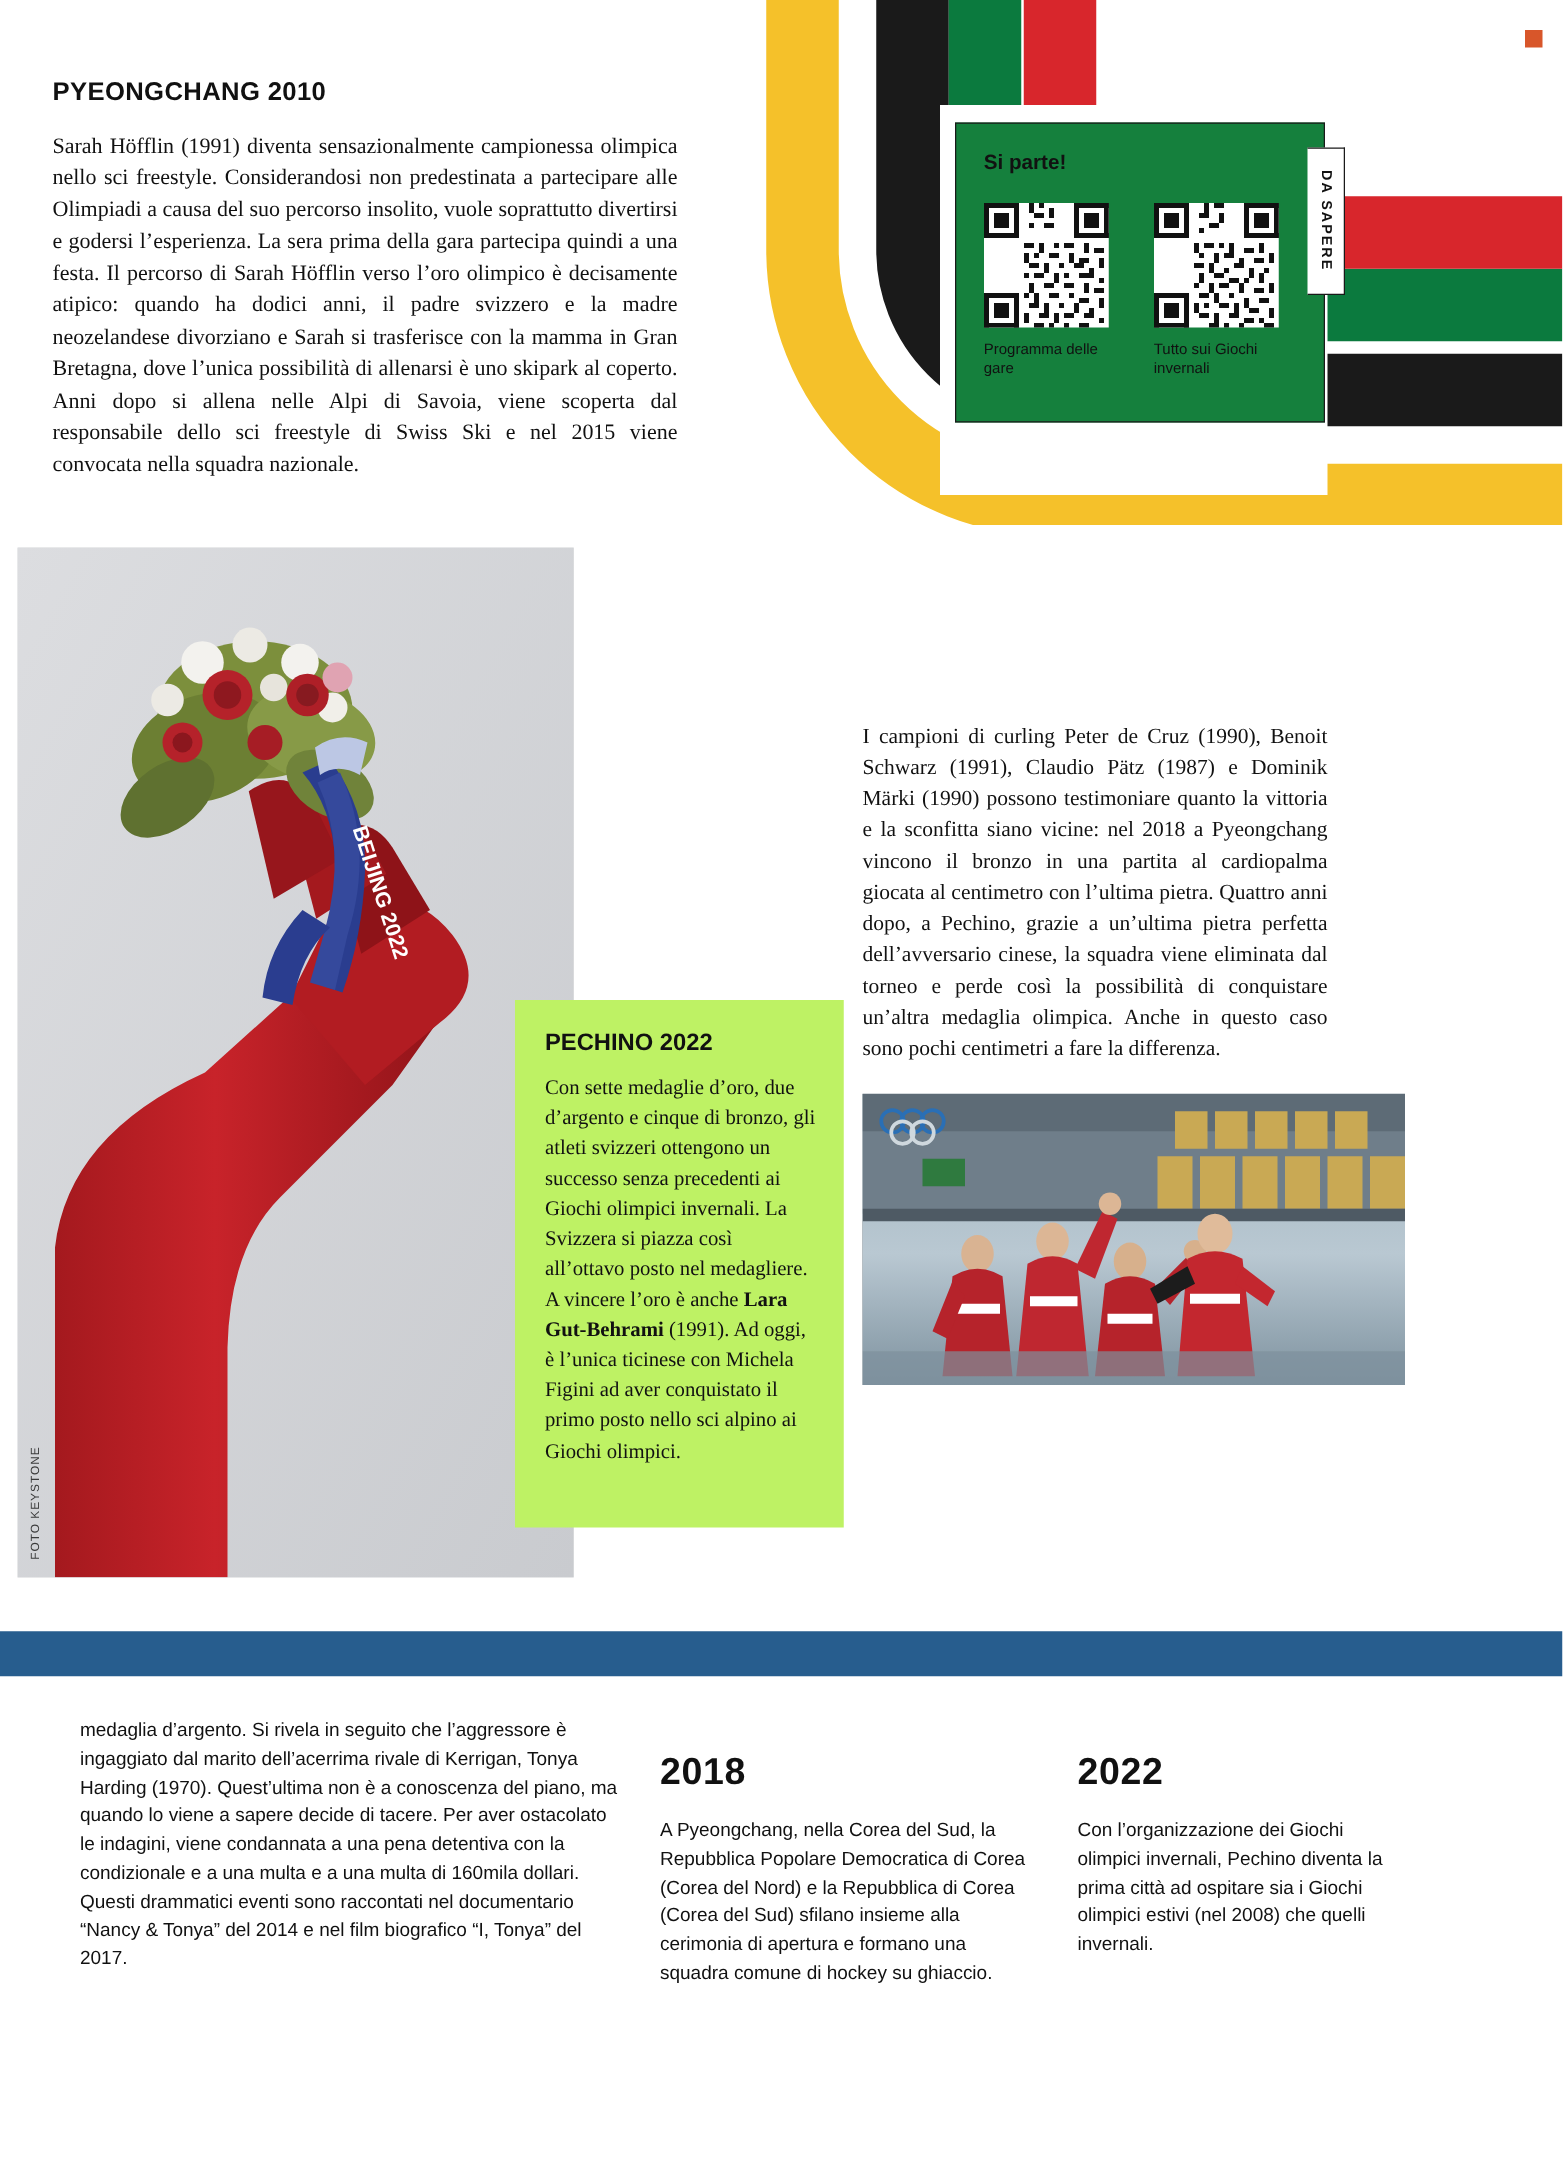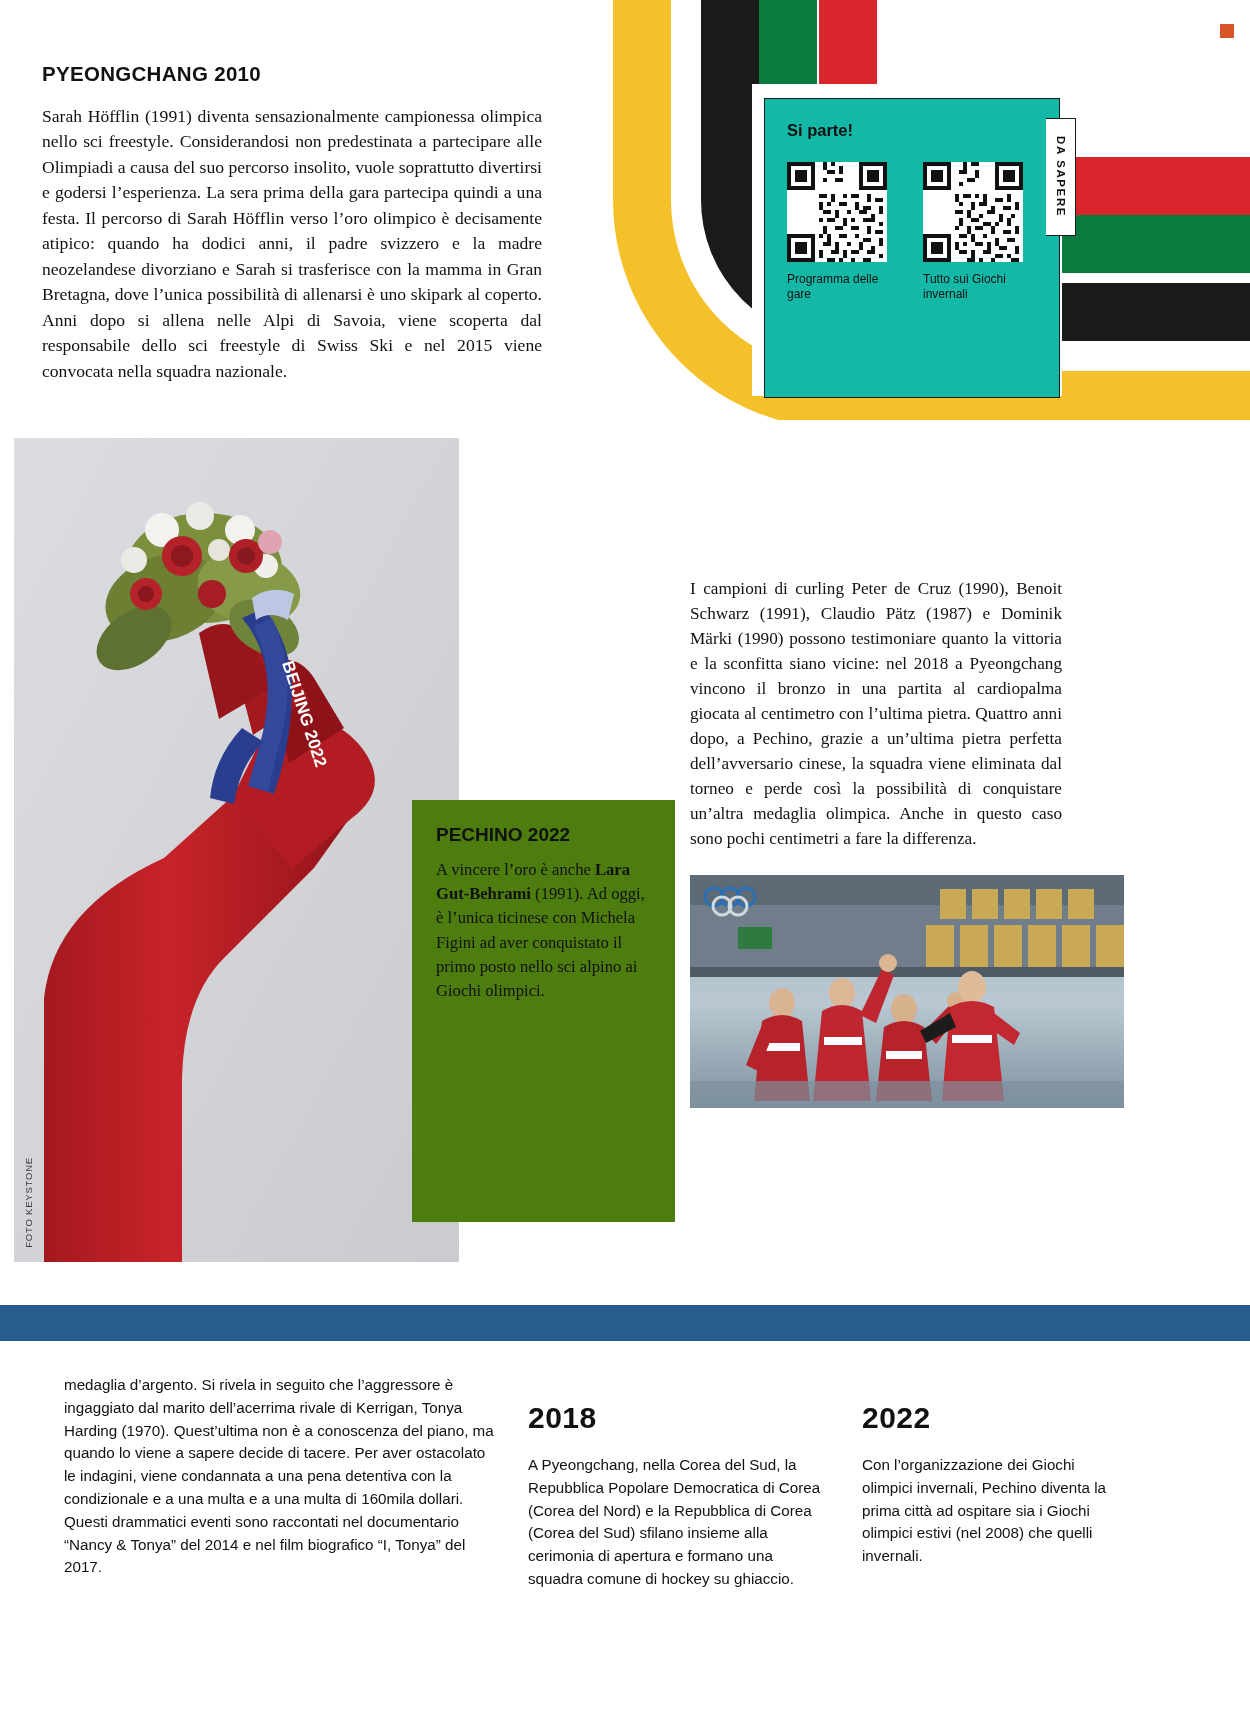--- a/index.html
+++ b/index.html
@@ -56,22 +56,22 @@
     text-align: justify;
   }
   .body-serif b { font-weight: normal; }
 
   
   .si-parte {
     position: absolute;
     left: 764px;
     top: 98px;
     width: 296px;
-    height: 300px;
-    background: #14b8a6;
+    height: 240px;
+    background: #15803d;
     border: 1.5px solid #1a1a1a;
     padding: 22px 22px 16px 22px;
   }
   .si-parte h3 {
     font-family: "Liberation Sans", sans-serif;
     font-size: 16.5px;
     font-weight: bold;
     margin: 0 0 12px 0;
     color: #111;
   }
@@ -140,21 +140,21 @@
     color: #3a3a3a;
   }
 
   
   .yellow-box {
     position: absolute;
     left: 412px;
     top: 800px;
     width: 263px;
     height: 422px;
-    background: #4d7c0f;
+    background: #bef264;
     padding: 24px 22px 18px 24px;
   }
   .yellow-box h3 {
     font-family: "Liberation Sans", sans-serif;
     font-size: 19px;
     font-weight: bold;
     margin: 0 0 12px 0;
     color: #111;
   }
   .yellow-box p {
@@ -458,20 +458,21 @@
       <path d="M228 290 q-28 30 -32 70 l24 6 q6 -40 30 -62 Z" fill="#2a3d8f"></path>
       <text x="268" y="225" fill="#ffffff" font-family="Liberation Sans, sans-serif" font-size="17" font-weight="bold" transform="rotate(72 268 225)">BEIJING 2022</text>
       <path d="M238 160 q20 -14 42 -4 l-6 26 q-18 -10 -32 0 Z" fill="#bcc7e4"></path>
     </g>
   </svg>
   <div class="credit">FOTO KEYSTONE</div>
 </div>
 
 <div class="yellow-box">
   <h3>PECHINO 2022</h3>
+  <p>Con sette medaglie d’oro, due d’argento e cinque di bronzo, gli atleti svizzeri ottengono un successo senza precedenti ai Giochi olimpici invernali. La Svizzera si piazza così all’ottavo posto nel medagliere.</p>
   <p style="margin-top:0"><span>A vincere l’oro è anche </span><b>Lara Gut-Behrami</b><span> (1991). Ad oggi, è l’unica ticinese con Michela Figini ad aver conquistato il primo posto nello sci alpino ai Giochi olimpici.</span></p>
 </div>
 
 <div class="right-article">
   <p class="body-serif"><span>I campioni di curling </span><b>Peter de Cruz</b><span> (1990), </span><b>Benoit Schwarz</b><span> (1991), </span><b>Claudio Pätz</b><span> (1987) e </span><b>Dominik Märki</b><span> (1990) possono testimoniare quanto la vittoria e la sconfitta siano vicine: nel 2018 a Pyeongchang vincono il bronzo in una partita al cardiopalma giocata al centimetro con l’ultima pietra. Quattro anni dopo, a Pechino, grazie a un’ultima pietra perfetta dell’avversario cinese, la squadra viene eliminata dal torneo e perde così la possibilità di conquistare un’altra medaglia olimpica. Anche in questo caso sono pochi centimetri a fare la differenza.</span></p>
 </div>
 
 <div class="photo-curling">
   <svg width="434" height="233" viewBox="0 0 434 233" xmlns="http://www.w3.org/2000/svg">
     <defs>

